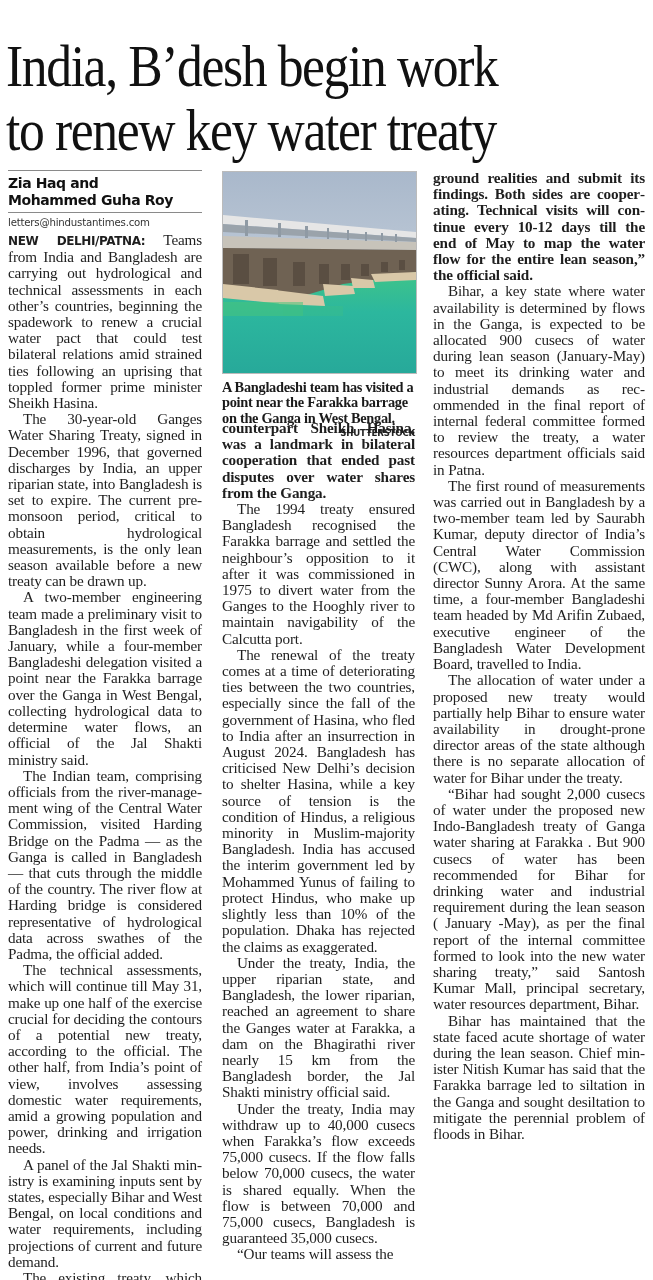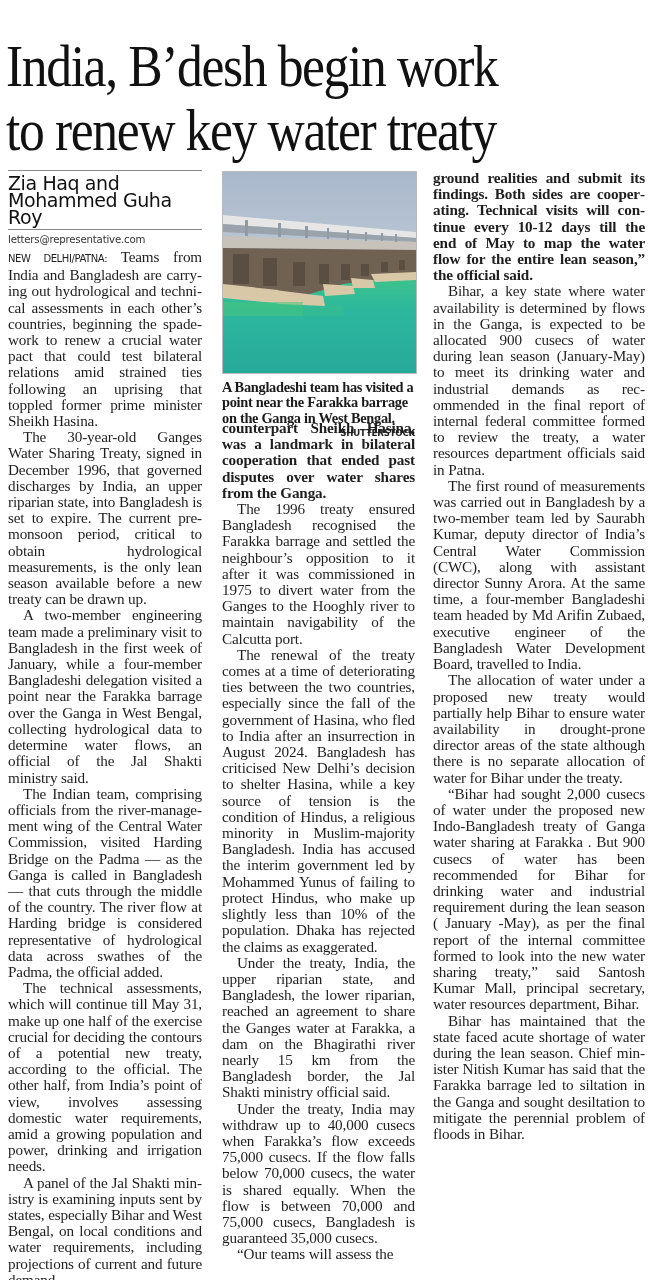--- a/index.html
+++ b/index.html
@@ -7,32 +7,32 @@
        font-family:"DejaVu Serif","Liberation Serif",serif;}
   .headline{position:absolute;left:6px;top:34px;width:645px;margin:0;
        font-family:"Liberation Serif","DejaVu Serif",serif;font-weight:normal;
        font-size:60px;line-height:64px;letter-spacing:-1.6px;color:#111;
        transform:scaleX(0.86);transform-origin:left top;white-space:nowrap;}
   .col{position:absolute;top:170px;}
   .col1{left:8px;width:194px;}
   .col2{left:222px;width:193px;}
   .col3{left:433px;width:212px;}
   .rule{border-top:1.5px solid #8a8a8a;margin:0;}
-  .byline{font-family:"DejaVu Sans","Liberation Sans",sans-serif;font-weight:normal;
-       font-size:19px;line-height:17px;color:#111;margin:4px 0 3px 0;
+  .byline{font-family:"DejaVu Sans","Liberation Sans",sans-serif;font-weight:bold;
+       font-size:14px;line-height:17px;color:#111;margin:4px 0 3px 0;
        letter-spacing:-0.4px;}
   .email{font-family:"DejaVu Sans","Liberation Sans",sans-serif;font-size:10.2px;
        color:#333;margin:4px 0 4px 0;letter-spacing:-0.2px;}
   .body-text{font-family:"Liberation Serif","DejaVu Serif",serif;font-size:15.2px;
        line-height:16.2px;text-align:justify;hyphens:manual;color:#1e1e1e;letter-spacing:-0.15px;}
   .body-text p{margin:0;text-indent:15px;}
   .body-text p.first{text-indent:0;}
   .body-text p.cont{text-indent:0;font-weight:bold;}
-  .dateline{font-family:"DejaVu Sans","Liberation Sans",sans-serif;font-weight:normal;
-       font-size:10px;letter-spacing:-0.4px;}
+  .dateline{font-family:"DejaVu Sans","Liberation Sans",sans-serif;font-weight:bold;
+       font-size:12px;letter-spacing:-0.4px;}
   .photo{position:absolute;left:222px;top:171px;width:193px;height:201px;
        border:1px solid #bbb;overflow:hidden;}
   .caption{position:absolute;left:222px;top:380px;width:193px;
        font-family:"Liberation Serif","DejaVu Serif",serif;font-weight:bold;
        font-size:14.4px;line-height:15.4px;color:#1a1a1a;letter-spacing:-0.3px;}
   .credit{font-family:"DejaVu Sans","Liberation Sans",sans-serif;font-weight:bold;
        font-size:8.6px;letter-spacing:-0.2px;float:right;margin-top:0;color:#222;}
   .col2 .body-text{position:absolute;top:250px;width:193px;}
 </style>
 </head>
@@ -43,21 +43,21 @@
   <div>to renew key water treaty</div>
 </h1>
 
 <div class="col col1">
   <div class="rule"></div>
   <div class="byline">
     <div>Zia Haq and</div>
     <div>Mohammed Guha Roy</div>
   </div>
   <div class="rule"></div>
-  <div class="email">letters@representative.com</div>
+  <div class="email">letters@hindustantimes.com</div>
   <div class="body-text">
     <p class="first"><span class="dateline">NEW DELHI/PATNA:</span> <span>Teams from India and Bangladesh are carry­ing out hydrological and techni­cal assessments in each other’s countries, beginning the spade­work to renew a crucial water pact that could test bilateral rela­tions amid strained ties following an uprising that toppled former prime minister Sheikh Hasina.</span></p>
     <p>The 30-year-old Ganges Water Sharing Treaty, signed in Decem­ber 1996, that governed dischar­ges by India, an upper riparian state, into Bangladesh is set to expire. The current pre-monsoon period, critical to obtain hydro­logical measurements, is the only lean season available before a new treaty can be drawn up.</p>
     <p>A two-member engineering team made a preliminary visit to Bangladesh in the first week of January, while a four-member Bangladeshi delegation visited a point near the Farakka barrage over the Ganga in West Bengal, collecting hydrological data to determine water flows, an official of the Jal Shakti ministry said.</p>
     <p>The Indian team, comprising officials from the river-manage­ment wing of the Central Water Commission, visited Harding Bridge on the Padma — as the Ganga is called in Bangladesh — that cuts through the middle of the country. The river flow at Harding bridge is considered representative of hydrological data across swathes of the Padma, the official added.</p>
     <p>The technical assessments, which will continue till May 31, make up one half of the exercise crucial for deciding the contours of a potential new treaty, accord­ing to the official. The other half, from India’s point of view, involves assessing domestic water requirements, amid a growing population and power, drinking and irrigation needs.</p>
     <p>A panel of the Jal Shakti min­istry is examining inputs sent by states, especially Bihar and West Bengal, on local conditions and water requirements, including projections of current and future demand.</p>
     <p>The existing treaty, which was signed on December 12, 1996 by then Prime Minister HD Deve Gowda and his Bangladeshi</p>
   </div>
 </div>
@@ -118,21 +118,21 @@
 </div>
 
 <div class="caption">
   <span>A Bangladeshi team has visited a point near the Farakka barrage on the Ganga in West Bengal.</span>
   <span class="credit">SHUTTERSTOCK</span>
 </div>
 
 <div class="col col2">
   <div class="body-text">
     <p class="cont">counterpart Sheikh Hasina, was a landmark in bilateral coopera­tion that ended past disputes over water shares from the Ganga.</p>
-    <p>The 1996 treaty ensured Bang­ladesh recognised the Farakka barrage and settled the neigh­bour’s opposition to it after it was commissioned in 1975 to divert water from the Ganges to the Hooghly river to maintain navi­gability of the Calcutta port.</p>
+    <p>The 1994 treaty ensured Bang­ladesh recognised the Farakka barrage and settled the neigh­bour’s opposition to it after it was commissioned in 1975 to divert water from the Ganges to the Hooghly river to maintain navi­gability of the Calcutta port.</p>
     <p>The renewal of the treaty comes at a time of deteriorating ties between the two countries, especially since the fall of the government of Hasina, who fled to India after an insurrection in August 2024. Bangladesh has criticised New Delhi’s decision to shelter Hasina, while a key source of tension is the condition of Hindus, a religious minority in Muslim-majority Bangladesh. India has accused the interim government led by Mohammed Yunus of failing to protect Hin­dus, who make up slightly less than 10% of the population. Dhaka has rejected the claims as exaggerated.</p>
     <p>Under the treaty, India, the upper riparian state, and Bangla­desh, the lower riparian, reached an agreement to share the Gan­ges water at Farakka, a dam on the Bhagirathi river nearly 15 km from the Bangladesh border, the Jal Shakti ministry official said.</p>
     <p>Under the treaty, India may withdraw up to 40,000 cusecs when Farakka’s flow exceeds 75,000 cusecs. If the flow falls below 70,000 cusecs, the water is shared equally. When the flow is between 70,000 and 75,000 cusecs, Bangladesh is guaranteed 35,000 cusecs.</p>
     <p>“Our teams will assess the</p>
   </div>
 </div>
 
 <div class="col col3">
   <div class="body-text">
     <p class="cont">ground realities and submit its findings. Both sides are cooper­ating. Technical visits will con­tinue every 10-12 days till the end of May to map the water flow for the entire lean season,” the offi­cial said.</p>

